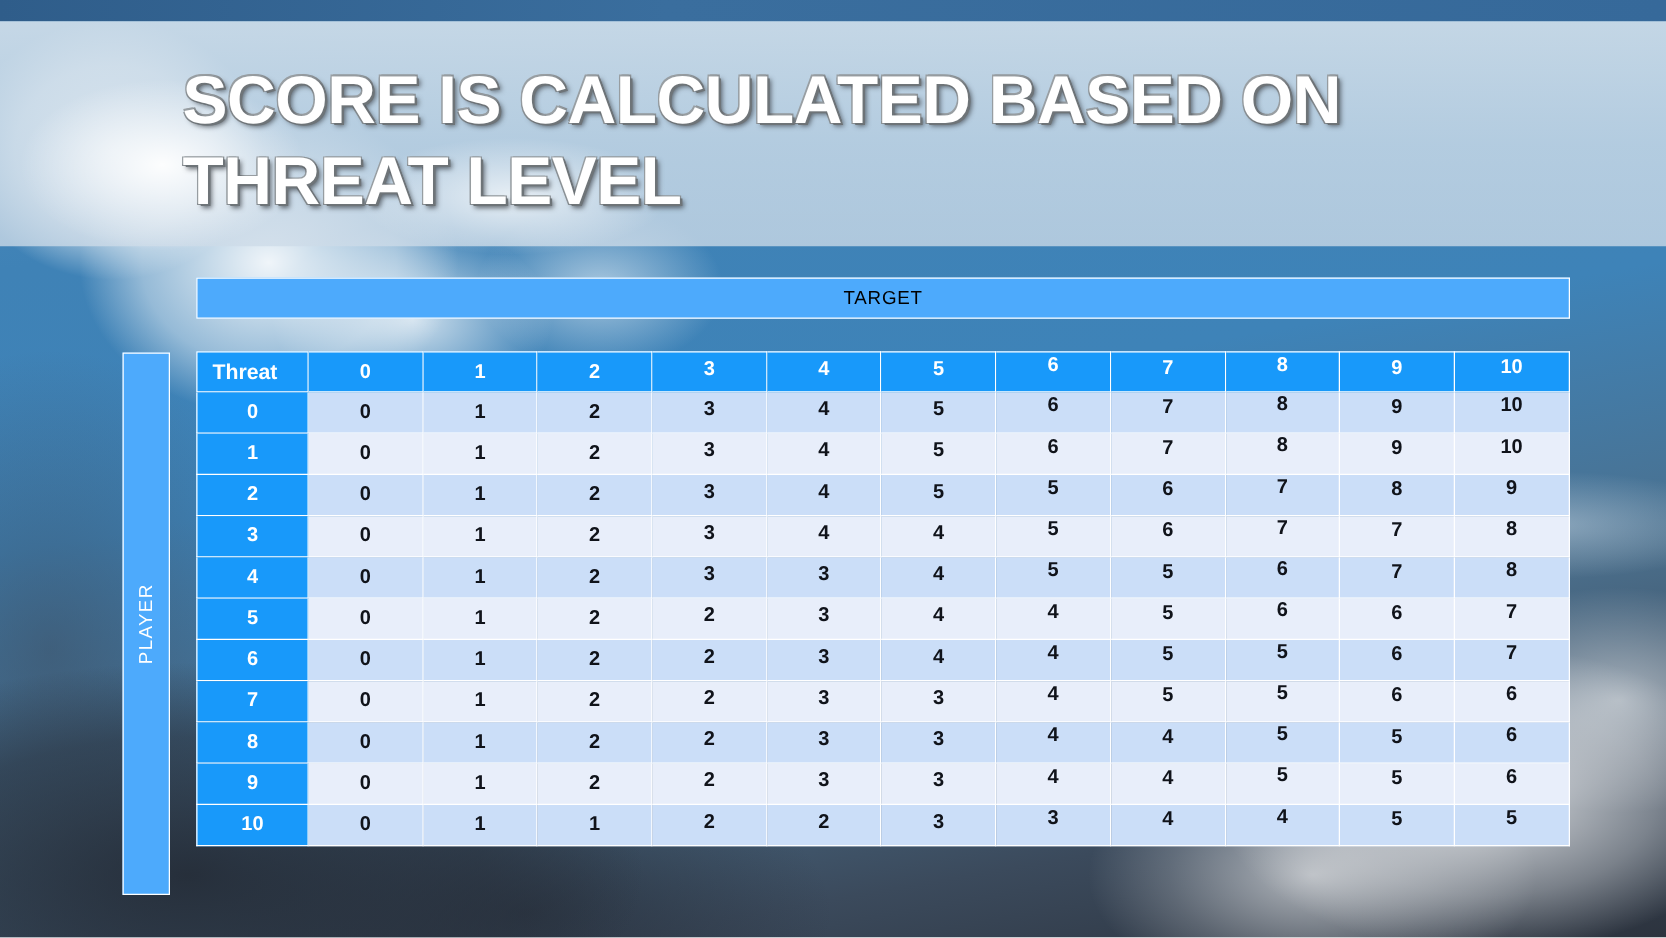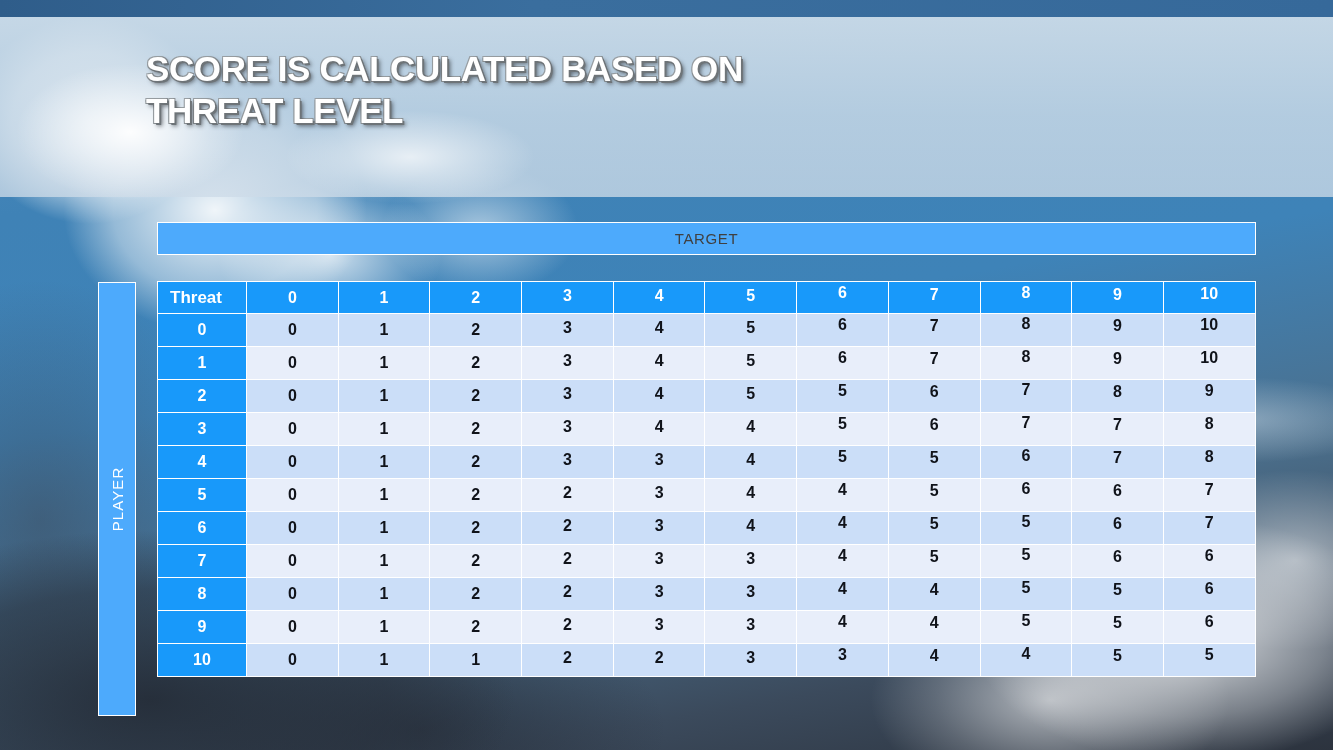--- a/index.html
+++ b/index.html
@@ -63,42 +63,42 @@
     position: absolute;
     left: 250px; top: 70px;
     width: 340px; height: 128px;
     background: radial-gradient(ellipse 160px 60px at 160px 70px, rgba(255,255,255,0.70) 0%, rgba(255,255,255,0) 78%);
   }
 
   .slide-title {
     position: absolute;
     left: 146px; top: 48px;
     width: 1000px;
-    font-size: 35px;
+    font-size: 54px;
     font-weight: bold;
     line-height: 1.21;
     letter-spacing: -0.4px;
     color: #ffffff;
     text-shadow:
       2px 2px 0 #6e7478,
       3px 3px 4px rgba(60,66,72,0.75),
       -1px -1px 0 #9aa0a4,
       1px -1px 0 #8e9498,
       -1px 1px 0 #8e9498;
     white-space: pre-line;
   }
 
   
   .target-banner {
     position: absolute;
     left: 157px; top: 222px;
     width: 1099px; height: 33px;
     background: #4daafc;
     border: 1px solid #ffffff;
-    color: #404040;
+    color: #000000;
     font-size: 15px;
     letter-spacing: 0.6px;
     display: flex;
     align-items: center;
     justify-content: center;
   }
 
   
   .player-banner {
     position: absolute;

